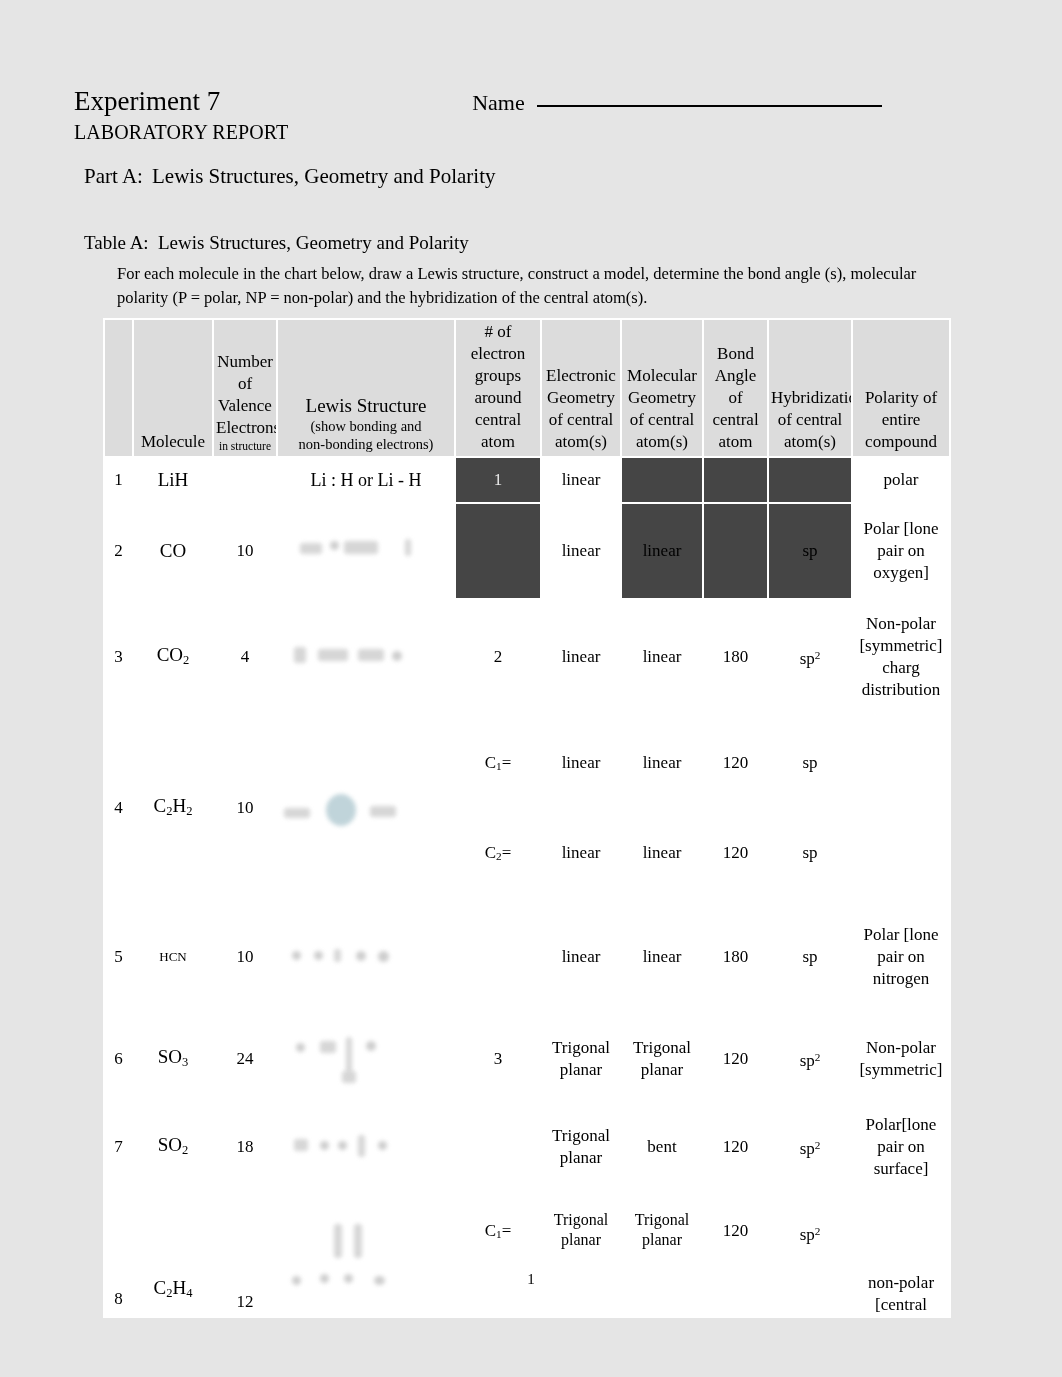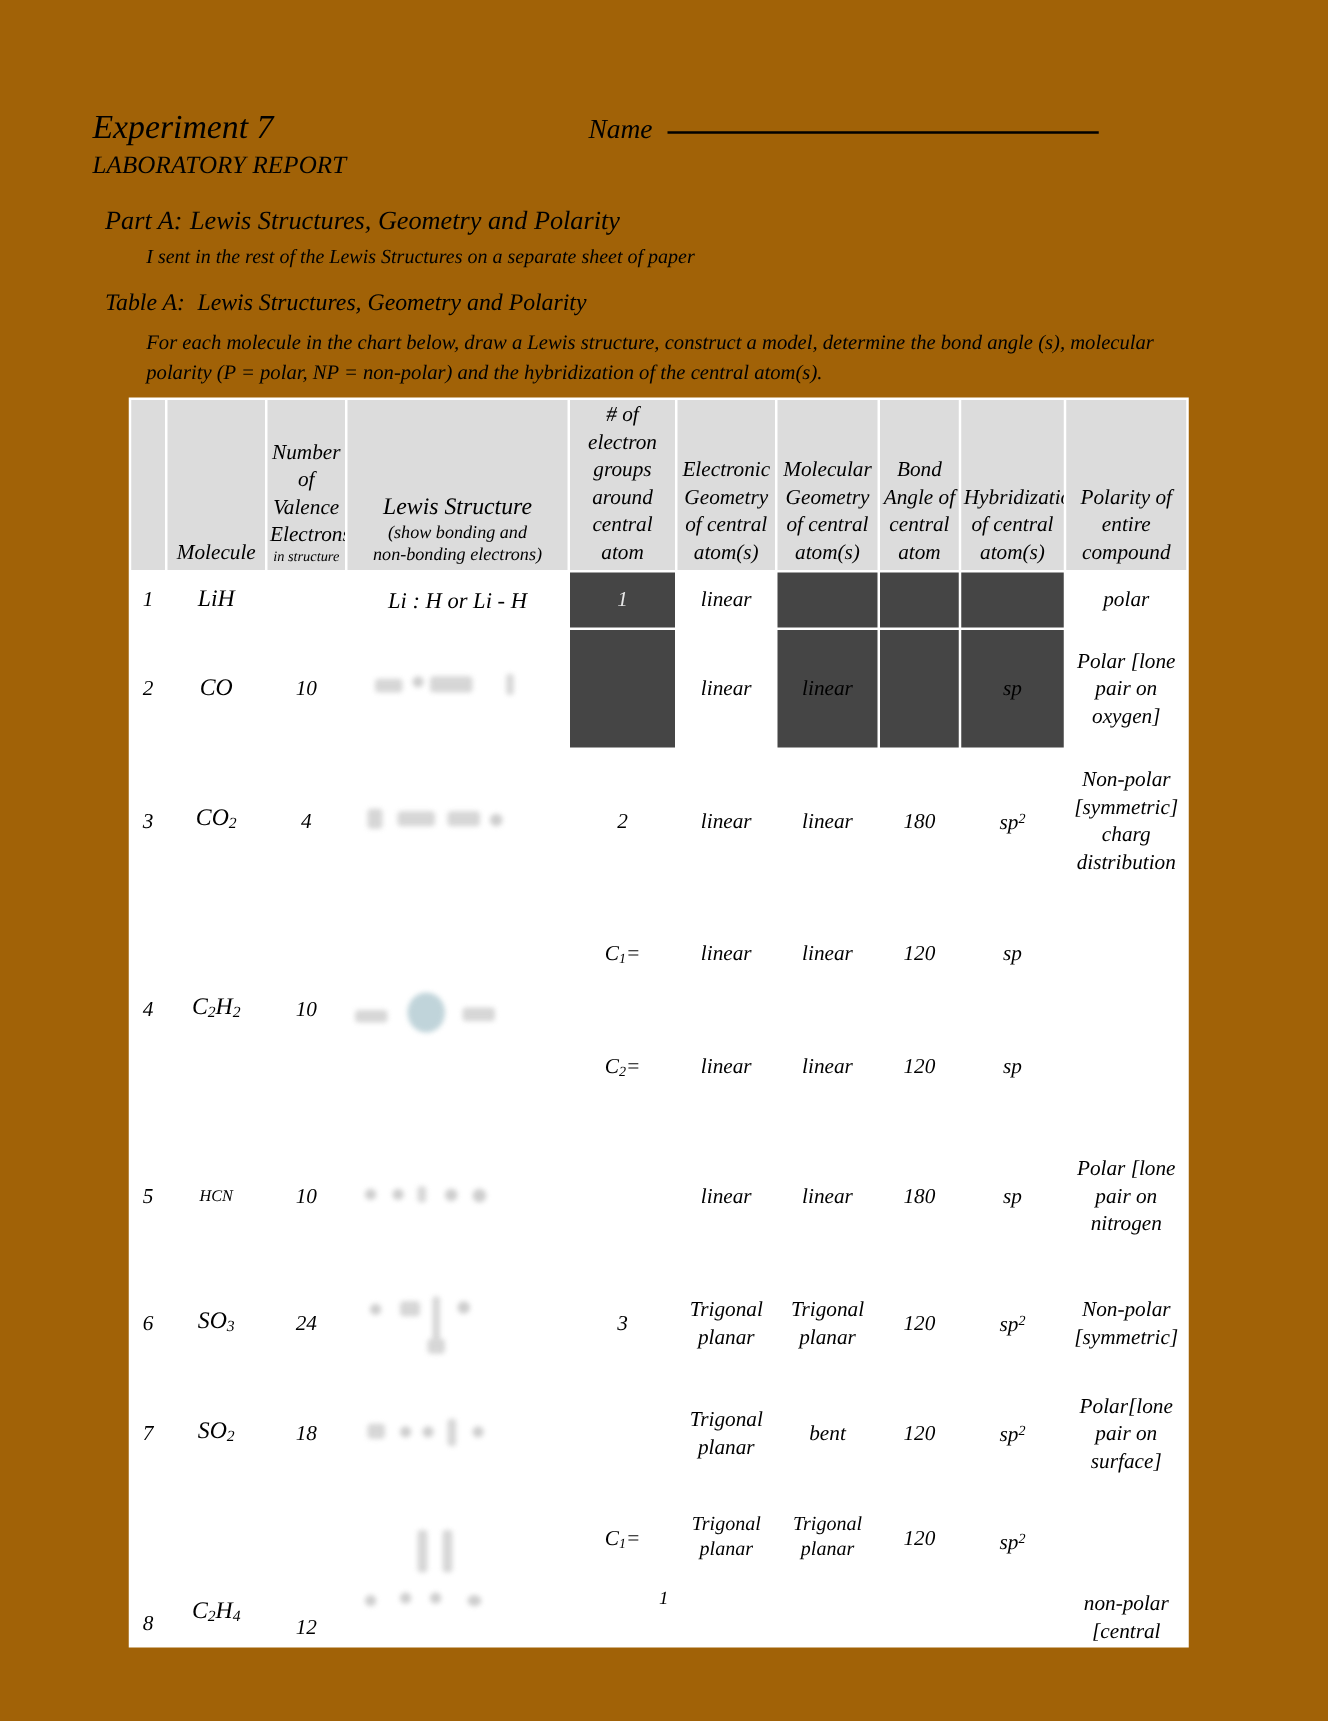--- a/index.html
+++ b/index.html
@@ -12,22 +12,21 @@
     height: 1377px;
     font-family: "Liberation Serif", serif;
     color: #000000;
     position: relative;
     overflow: hidden;
   }
 
   .page {
     position: absolute;
     inset: 0;
-    background: #a16207;
-    font-style: italic;
+    background: #e5e5e5;
   }
 
   
   .hdr {
     position: absolute;
     left: 74px;
     top: 84px;
     width: 912px;
   }
   .hdr-row1 {
@@ -193,21 +192,20 @@
         <span class="name-rule"></span>
       </div>
     </div>
     <div class="lab-report">LABORATORY REPORT</div>
   </div>
 
   <div class="partA">
     <div class="partA-head">
       <span class="lbl">Part A:</span><span>Lewis Structures, Geometry and Polarity</span>
     </div>
-    <div class="partA-note">I sent in the rest of the Lewis Structures on a separate sheet of paper</div>
   </div>
 
   <div class="tableA">
     <div class="tableA-head">
       <span class="lbl">Table A:</span><span>Lewis Structures, Geometry and Polarity</span>
     </div>
     <div class="tableA-desc">For each molecule in the chart below, draw a Lewis structure, construct a model, determine the bond angle (s), molecular polarity (P = polar, NP = non-polar) and the hybridization of the central atom(s).</div>
   </div>
 
   <table class="grid">

